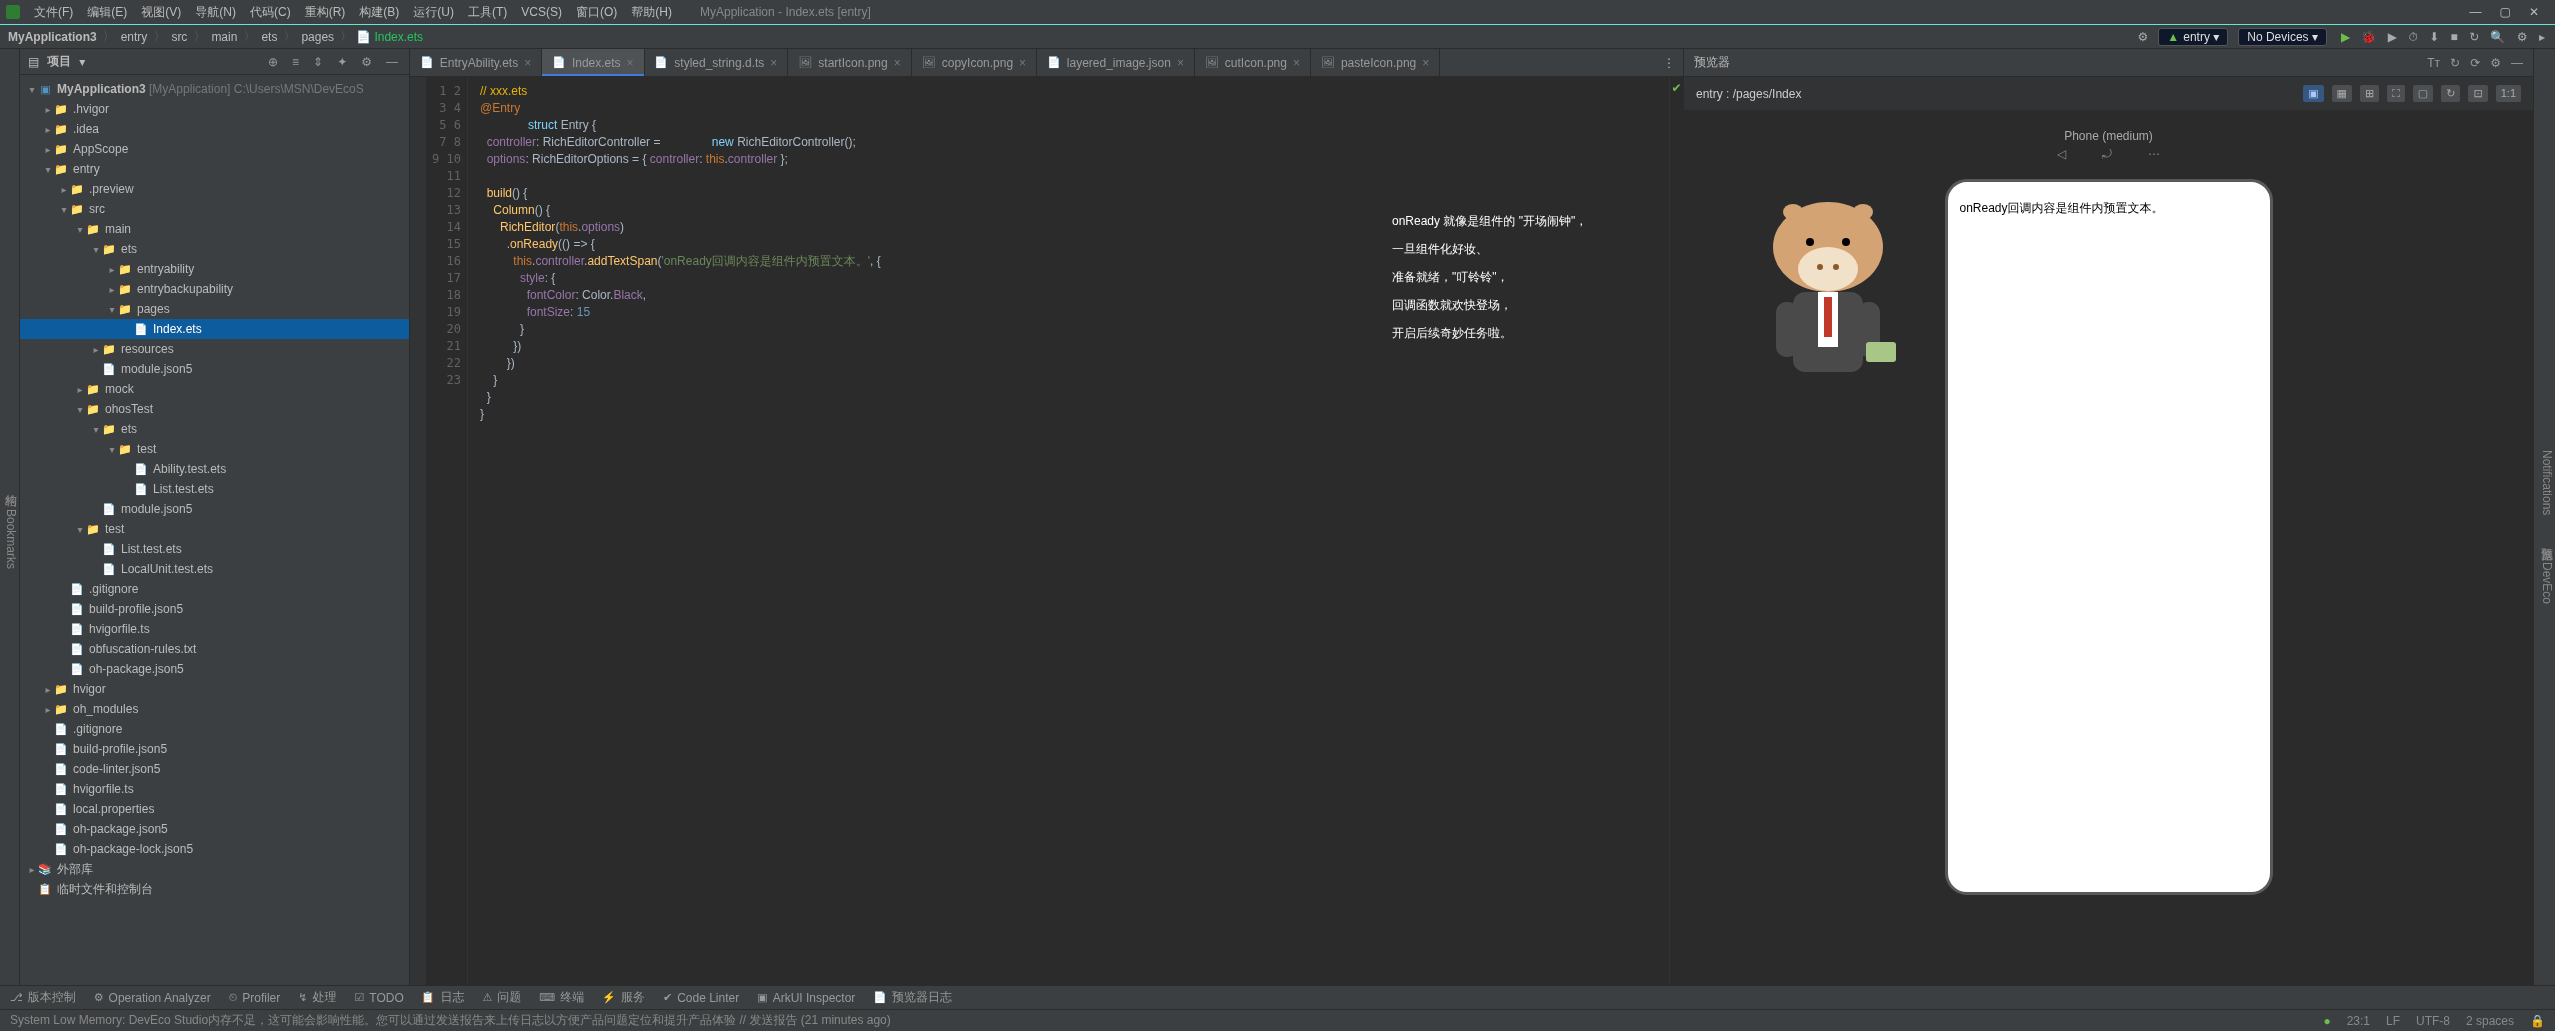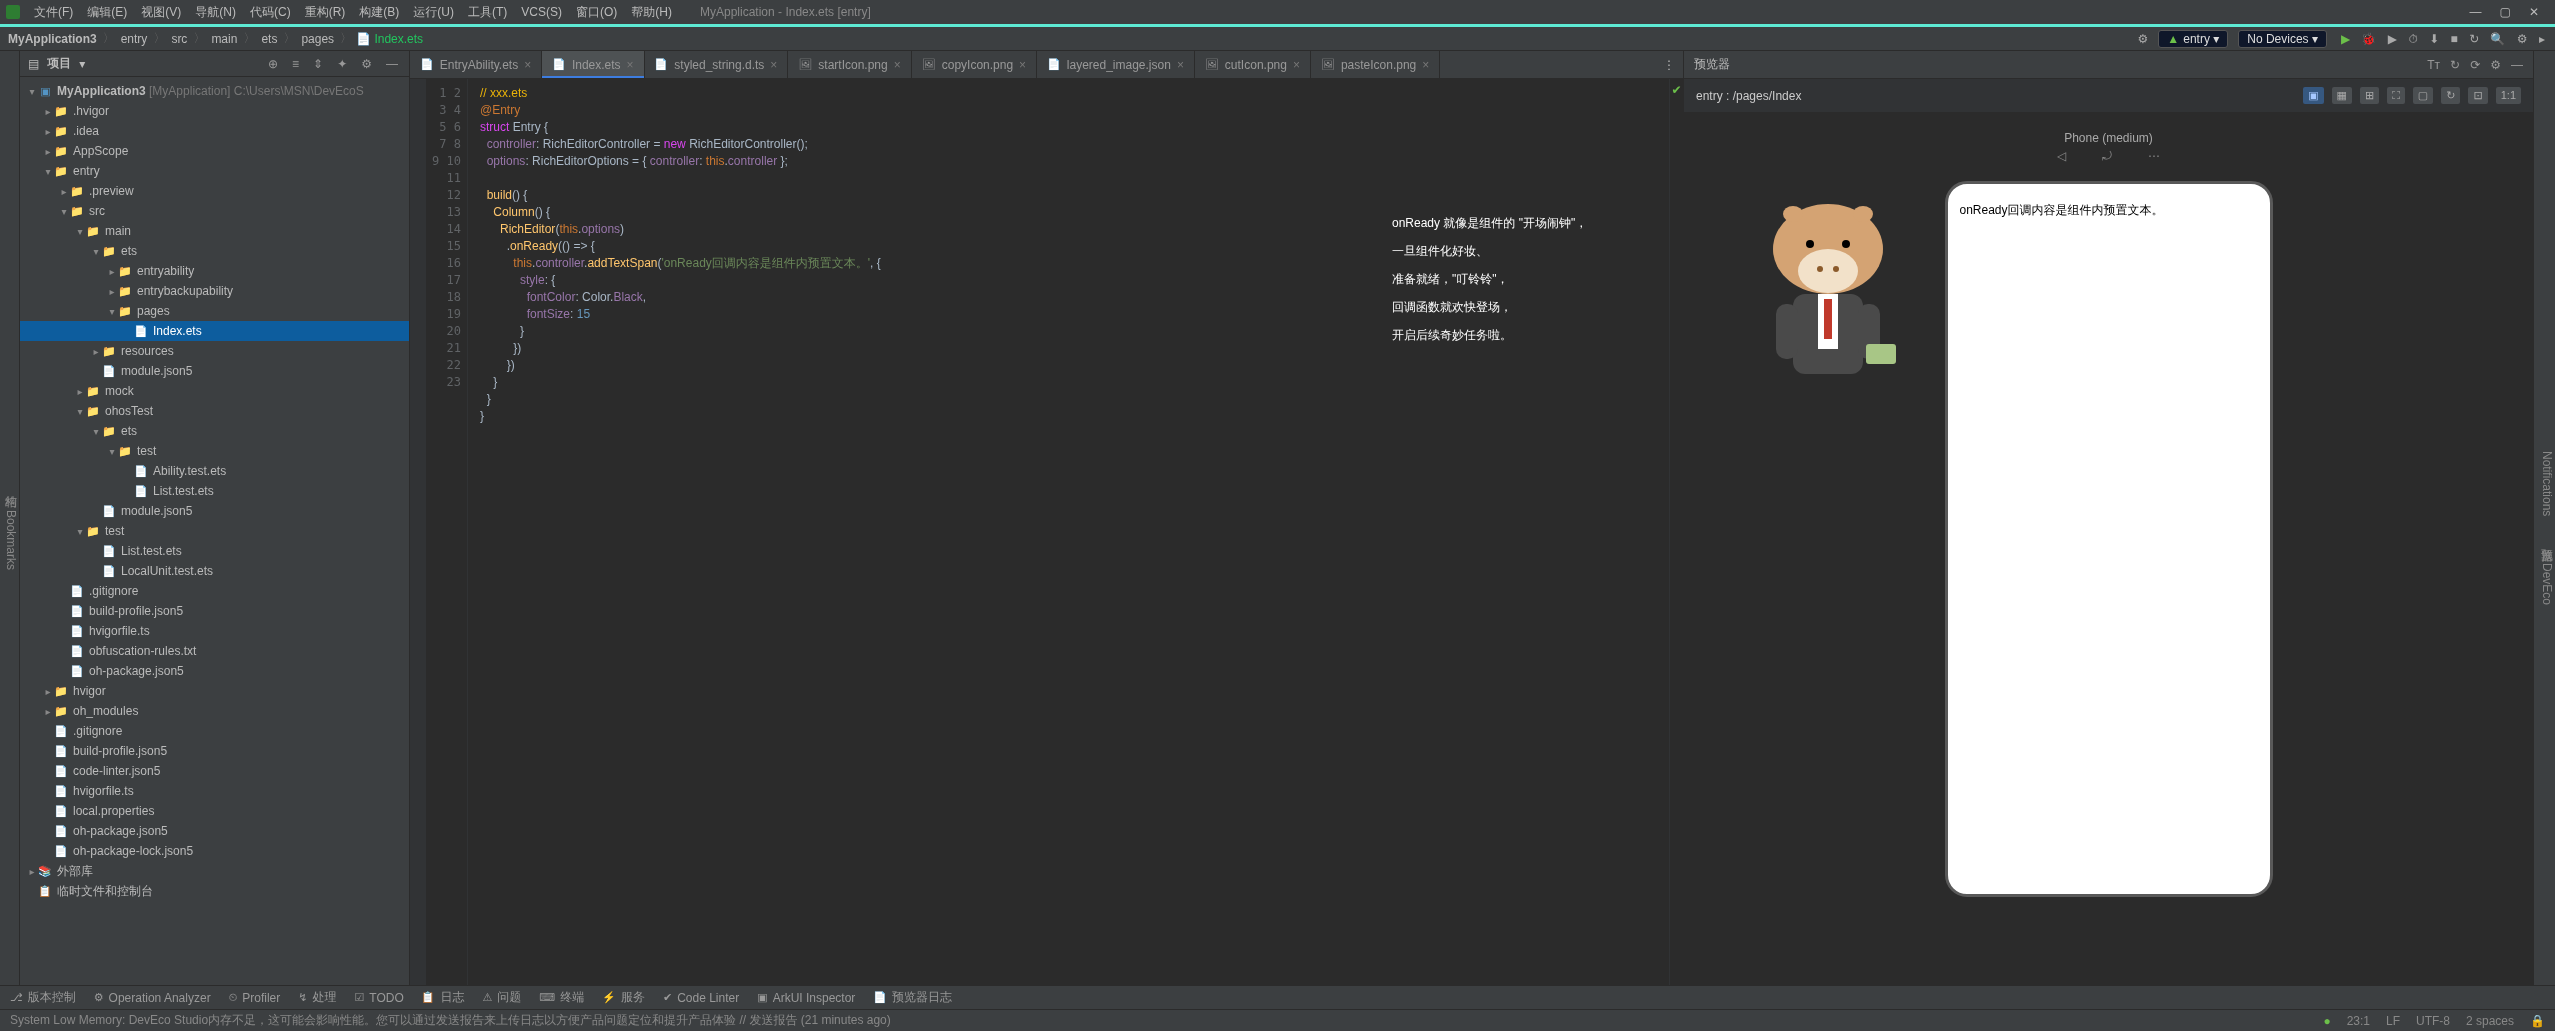--- a/index.html
+++ b/index.html
@@ -1,17 +1,17 @@
 <!DOCTYPE html>
 <html><head>
 <meta charset="utf-8">
 <style>
 * { margin:0; padding:0; box-sizing:border-box; font-family:"Segoe UI",Arial,sans-serif; font-size:12px; }
 body { background:#2b2b2b; color:#bbb; width:2555px; height:1031px; overflow:hidden; display:flex; flex-direction:column; }
-.menubar { height:20px; background:#3c3f41; display:flex; align-items:center; padding:12px 6px; gap:2px; border-bottom:3px solid #5eead4;}
+.menubar { height:20px; background:#3c3f41; display:flex; align-items:center; padding:12px 6px; gap:2px; border-bottom:1px solid #5eead4;}
 .menubar .logo { width:14px; height:14px; background:#2e7d32; border-radius:2px; margin-right:6px;}
 .menubar .item { padding:2px 6px; color:#bbb; cursor:pointer;}
 .menubar .title { margin-left:20px; color:#888;}
 .menubar .wincontrols { margin-left:auto; display:flex; gap:18px; padding-right:10px;}
 .menubar .wincontrols span { color:#bbb; cursor:pointer;}
 .navbar { height:24px; background:#3c3f41; display:flex; align-items:center; padding:0 6px; border-bottom:1px solid #2b2b2b; gap:2px;}
 .navbar .crumb { color:#bbb; padding:0 2px;}
 .navbar .crumb.strong { font-weight:bold;}
 .navbar .sep { color:#666; padding:0 2px;}
 .navbar .file { color:#22c55e;}
@@ -52,21 +52,21 @@
 .filetabs .tab .tic { font-size:11px;}
 .filetabs .tab .x { color:#777;}
 .filetabs .more { margin-left:auto; padding:0 8px; display:flex; align-items:center;}
 .editor-body { flex:1; display:flex; min-height:0;}
 .gutter-e { width:16px; background:#313335;}
 .linenums { width:42px; background:#2b2b2b; color:#606366; text-align:right; padding:6px 6px 0 0; font-family:Consolas,monospace; font-size:12px; line-height:17px; border-right:1px solid #313335;}
 .code { flex:1; font-family:Consolas,monospace; font-size:12px; line-height:17px; padding:6px 0 0 12px; position:relative; color:#a9b7c6;}
 .code .ln { white-space:pre;}
 .c-com { color:#eab308;}
 .c-dec { color:#cc7832;}
-.c-kw { color:#d946ef;}
+.c-kw { color:#7dd3fc;margin-left:48px;}
 .c-prop { color:#9876aa;}
 .c-cls { color:#a9b7c6;}
 .c-fn { color:#ffc66d;}
 .c-str { color:#6a8759;}
 .c-num { color:#6897bb;}
 .c-this { color:#cc7832;}
 .overlay-note { position:absolute; top:130px; left:924px; width:340px; color:#fff; font-size:17px; line-height:28px; font-family:"Microsoft YaHei",sans-serif;}
 .overlay-img { position:absolute; top:110px; left:1270px; width:180px; height:210px;}
 .editor-right-gutter { width:14px; background:#2b2b2b; border-left:1px solid #313335;}
 .editor-right-gutter .ok { color:#6cc04a; text-align:center; padding-top:4px;}

